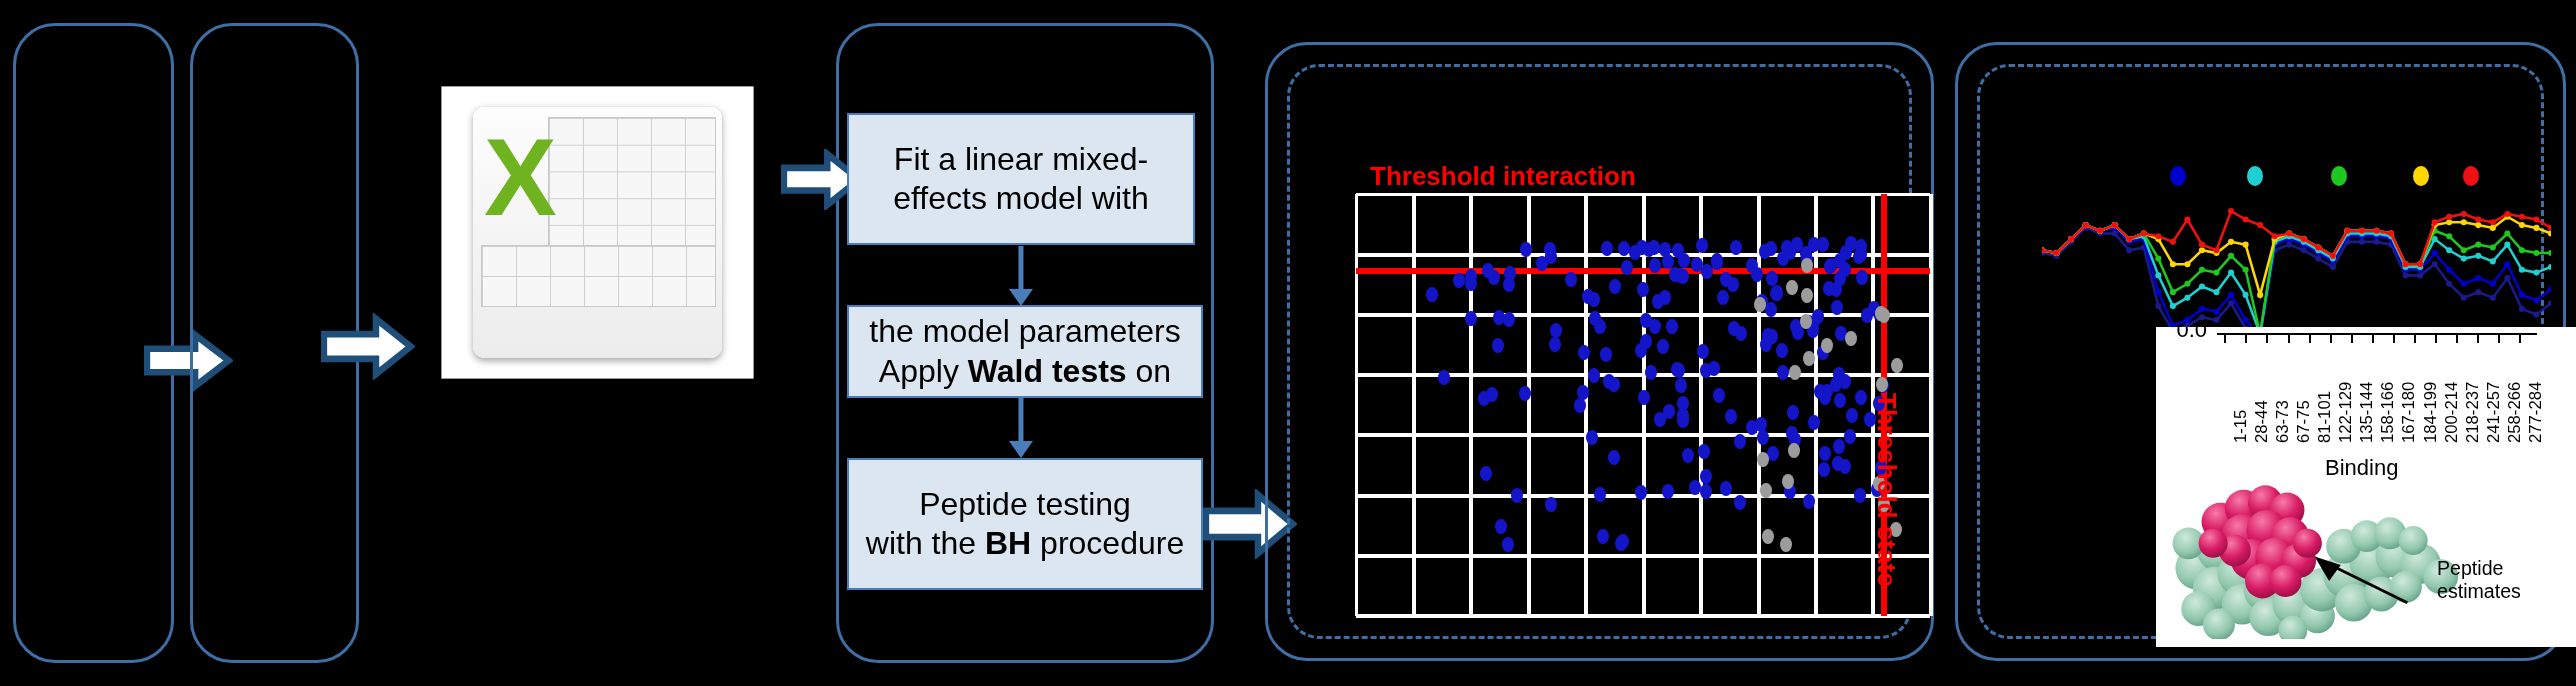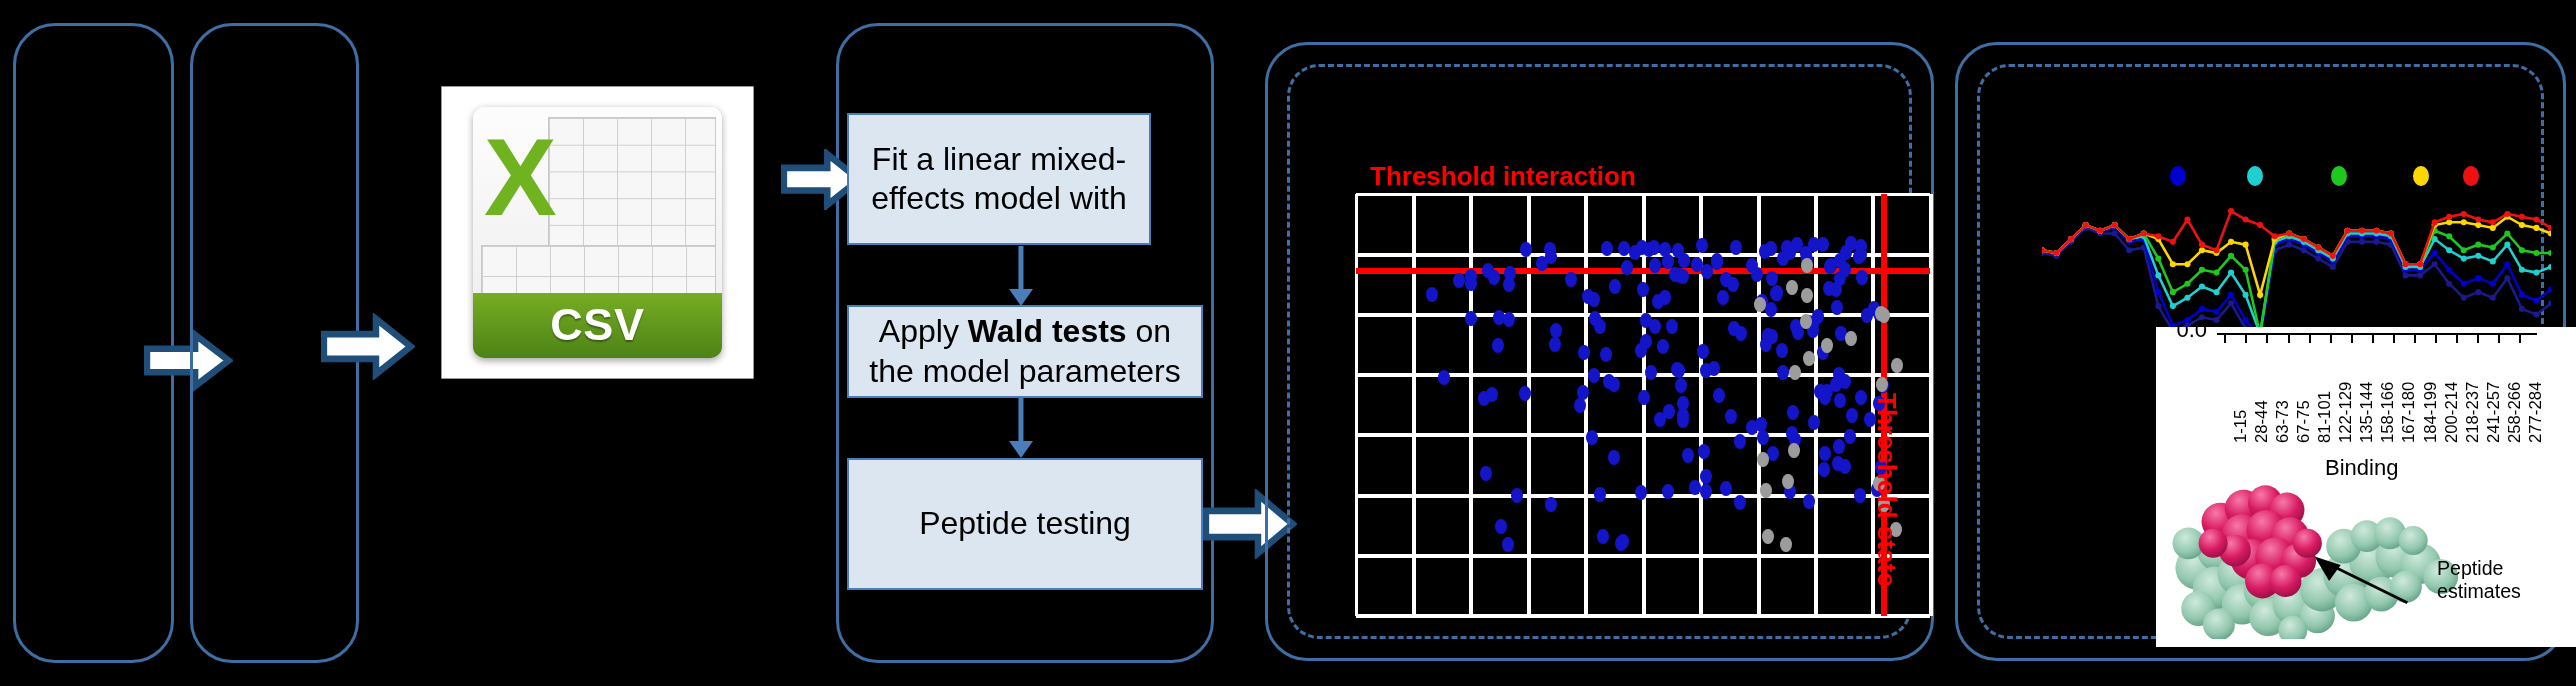--- a/index.html
+++ b/index.html
@@ -95,67 +95,65 @@
     </svg>
   </div>
 
   <div class="panel solid" style="left:190px;top:23px;width:169px;height:640px;"></div>
 
   <div class="csv-wrap" style="left:442px;top:87px;width:311px;height:291px;">
     <div class="csv-icon">
       <div class="csv-grid"></div>
       <div class="csv-grid2"></div>
       <div class="csv-x">X</div>
-      <div class="csv-band">
-        <span>CSV</span>
-      </div>
     </div>
   </div>
 
   <div class="blockarrow" style="left:321px;top:313px;width:94px;height:67px;">
     <svg viewBox="0 0 130 92" preserveAspectRatio="none">
       <path d="M4 29 H76 V8 L124 46 L76 84 V63 H4 Z" fill="#ffffff" stroke="#1f4e79" stroke-width="9"></path>
     </svg>
   </div>
 
   <div class="panel solid" style="left:836px;top:23px;width:378px;height:640px;"></div>
 
   <div class="blockarrow" style="left:781px;top:149px;width:81px;height:61px;">
     <svg viewBox="0 0 112 84" preserveAspectRatio="none">
       <path d="M4 26 H64 V7 L108 42 L64 77 V57 H4 Z" fill="#ffffff" stroke="#1f4e79" stroke-width="9"></path>
     </svg>
   </div>
 
-  <div class="procbox" style="left:847px;top:113px;width:304px;height:132px;">
+  <div class="procbox" style="left:847px;top:113px;width:348px;height:132px;">
     <div>
       <div>Fit a linear mixed-</div>
       <div>effects model with</div>
     </div>
   </div>
 
   <div class="vconn" style="left:1006px;top:246px;width:29px;height:60px;">
     <div class="shaft"></div>
       <div class="head"></div>
   </div>
 
   <div class="procbox" style="left:847px;top:305px;width:356px;height:93px;">
     <div>
+      <div>the model parameters</div>
       <div>Apply <b>Wald tests</b> on</div>
-      <div>the model parameters</div>
     </div>
   </div>
 
   <div class="vconn" style="left:1006px;top:398px;width:29px;height:60px;">
     <div class="shaft"></div>
       <div class="head"></div>
   </div>
 
   <div class="procbox" style="left:847px;top:458px;width:356px;height:132px;">
     <div>
       <div>Peptide testing</div>
+      <div>with the <b>BH</b> procedure</div>
     </div>
   </div>
 
   <div class="blockarrow" style="left:1203px;top:489px;width:94px;height:70px;">
     <svg viewBox="0 0 130 96" preserveAspectRatio="none">
       <path d="M4 30 H76 V8 L124 48 L76 88 V66 H4 Z" fill="#ffffff" stroke="#1f4e79" stroke-width="9"></path>
     </svg>
   </div>
 
   <div class="panel solid" style="left:1265px;top:42px;width:669px;height:619px;">

